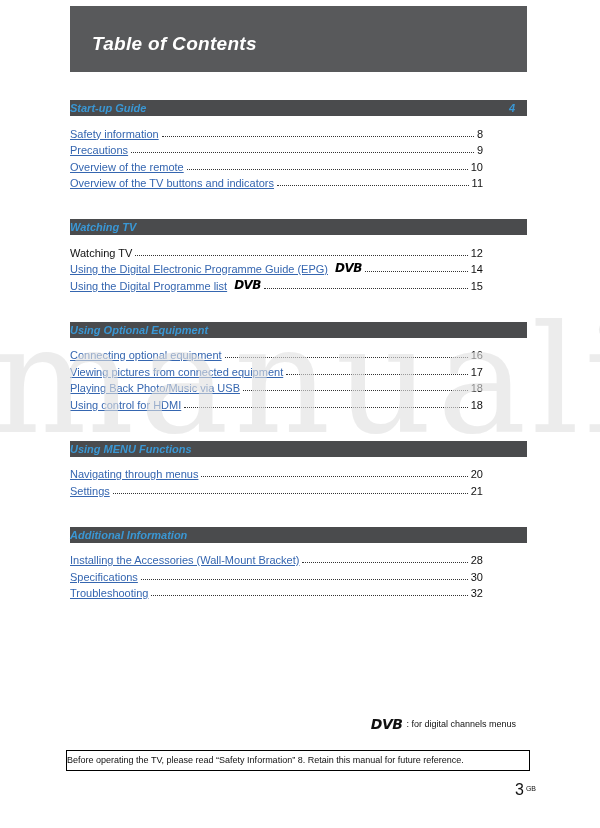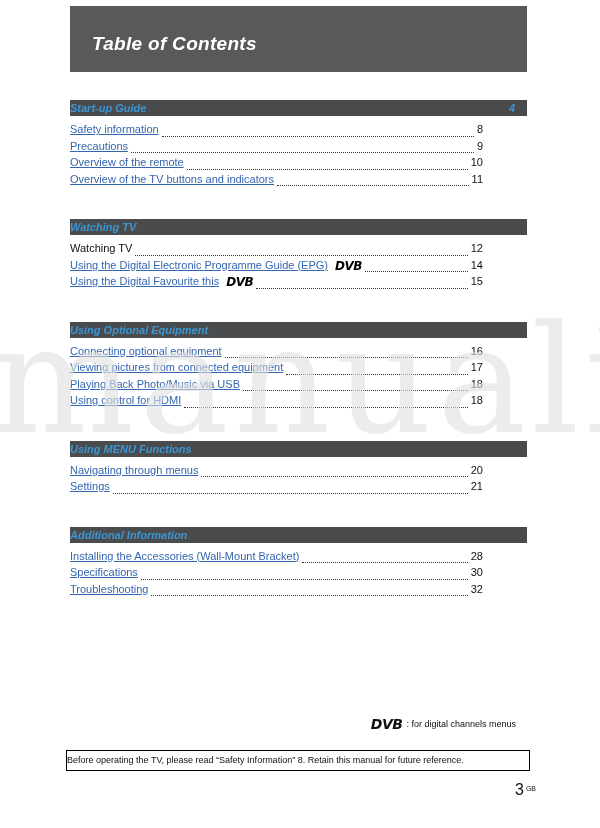--- a/index.html
+++ b/index.html
@@ -53,21 +53,21 @@
     font-weight: bold;
     font-style: italic;
     padding-right: 12px;
   }
   .entries {
     margin-top: 7px;
     padding-right: 44px;
   }
   .entry {
     display: flex;
-    align-items: flex-start;
+    align-items: flex-end;
     height: 16.5px;
     font-size: 11px;
     color: #111111;
   }
   .entry .label { white-space: nowrap; }
   .entry .label.link {
     color: #3566b0;
     text-decoration: underline;
     cursor: pointer;
   }
@@ -196,21 +196,21 @@
           <span class="leader"></span>
           <span class="pagenum">12</span>
         </div>
         <div class="entry">
           <span class="label link">Using the Digital Electronic Programme Guide (EPG)</span>
           <span class="dvb-inline">DVB</span>
           <span class="leader"></span>
           <span class="pagenum">14</span>
         </div>
         <div class="entry">
-          <span class="label link">Using the Digital Favourite this</span>
+          <span class="label link">Using the Digital Programme list</span>
           <span class="dvb-inline">DVB</span>
           <span class="leader"></span>
           <span class="pagenum">15</span>
         </div>
       </div>
     </section>
 
     <section class="section">
       <div class="section-bar">
         <span class="section-title">Using Optional Equipment</span>

